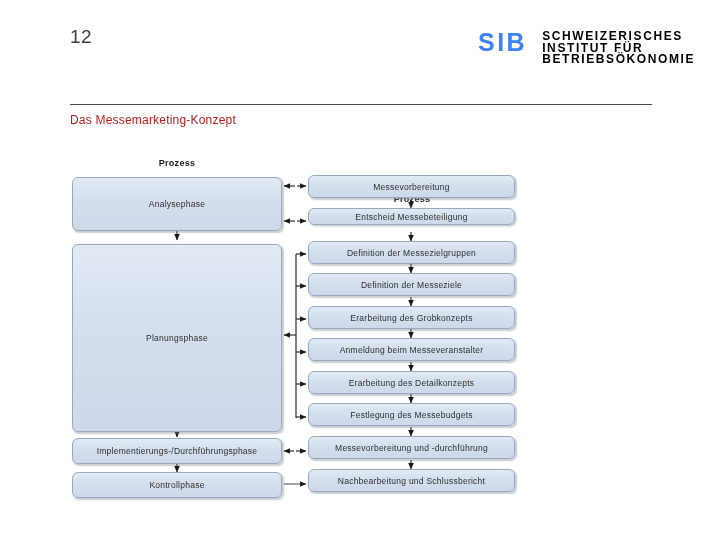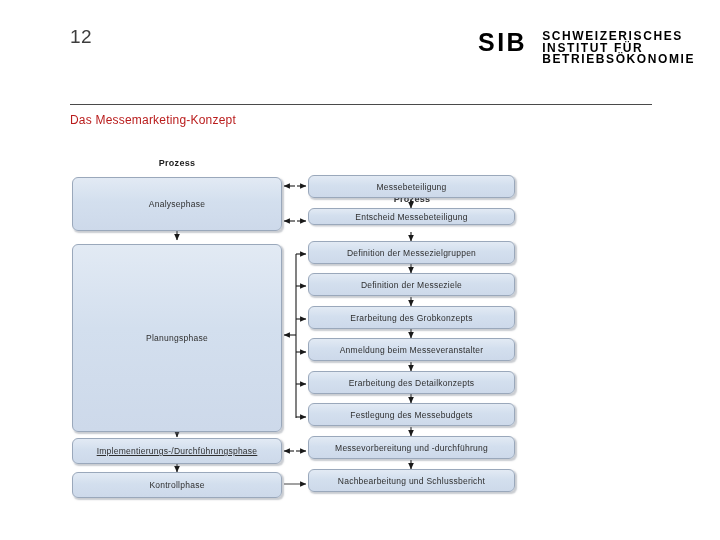--- a/index.html
+++ b/index.html
@@ -30,21 +30,21 @@
     position: absolute;
     left: 478px;
     top: 28px;
     display: flex;
     align-items: flex-start;
   }
   #logo-mark {
     font-size: 25px;
     font-weight: bold;
     letter-spacing: 2.5px;
-    color: #000000;
+    color: #3b82f6;
     line-height: 1;
     padding-top: 2px;
   }
   #logo-lines {
     margin-left: 15px;
     padding-top: 3px;
   }
   #logo-lines div {
     font-size: 12px;
     font-weight: bold;
@@ -187,29 +187,29 @@
       <line x1="284" y1="484" x2="306" y2="484" stroke="#555" marker-end="url(#ah)"></line>
     </g>
   </svg>
 
   <div class="node phase-node" style="top:177px;height:54px;">
     <span>Analysephase</span>
   </div>
   <div class="node phase-node" style="top:244px;height:188px;">
     <span>Planungsphase</span>
   </div>
-  <div class="node phase-node" style="top:438px;height:26px;text-decoration:underline;">
+  <div class="node phase-node" style="top:438px;height:26px;">
     <span>Implementierungs-/Durchführungsphase</span>
   </div>
   <div class="node phase-node" style="top:472px;height:26px;">
     <span>Kontrollphase</span>
   </div>
 
   <div class="node proc-node" style="top:175px;height:23px;">
-    <span>Messebeteiligung</span>
+    <span>Messevorbereitung</span>
   </div>
   <div class="node proc-node" style="top:208px;height:17px;">
     <span>Entscheid Messebeteiligung</span>
   </div>
   <div class="node proc-node" style="top:241px;height:23px;">
     <span>Definition der Messezielgruppen</span>
   </div>
   <div class="node proc-node" style="top:273px;height:23px;">
     <span>Definition der Messeziele</span>
   </div>

